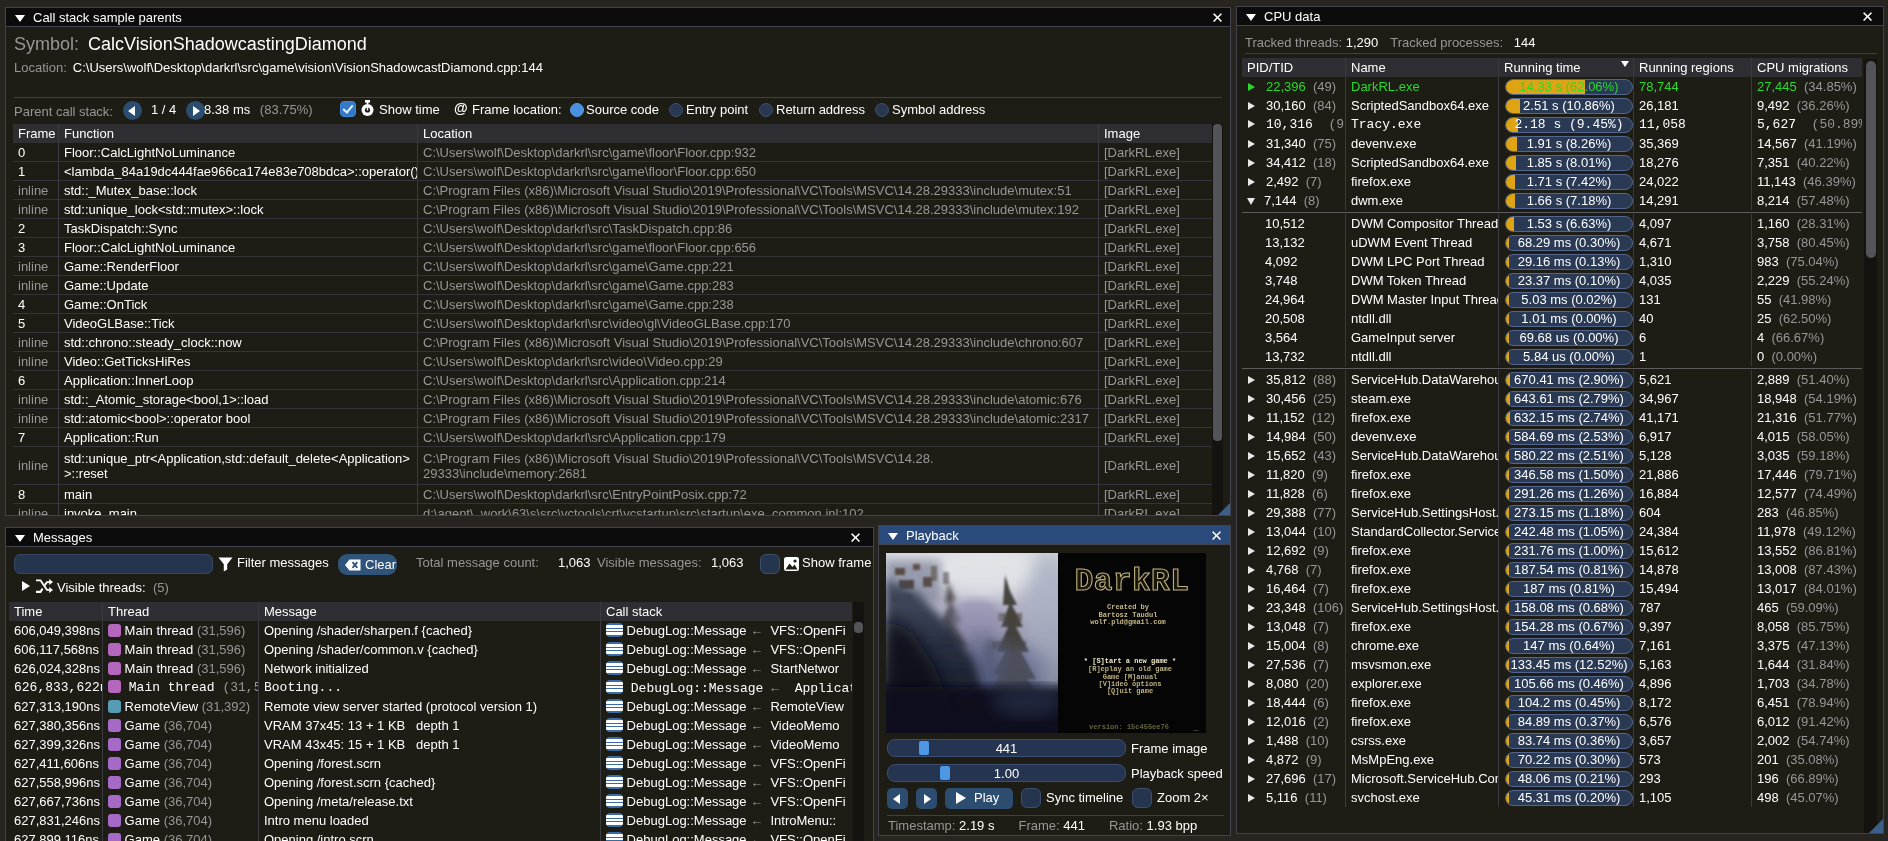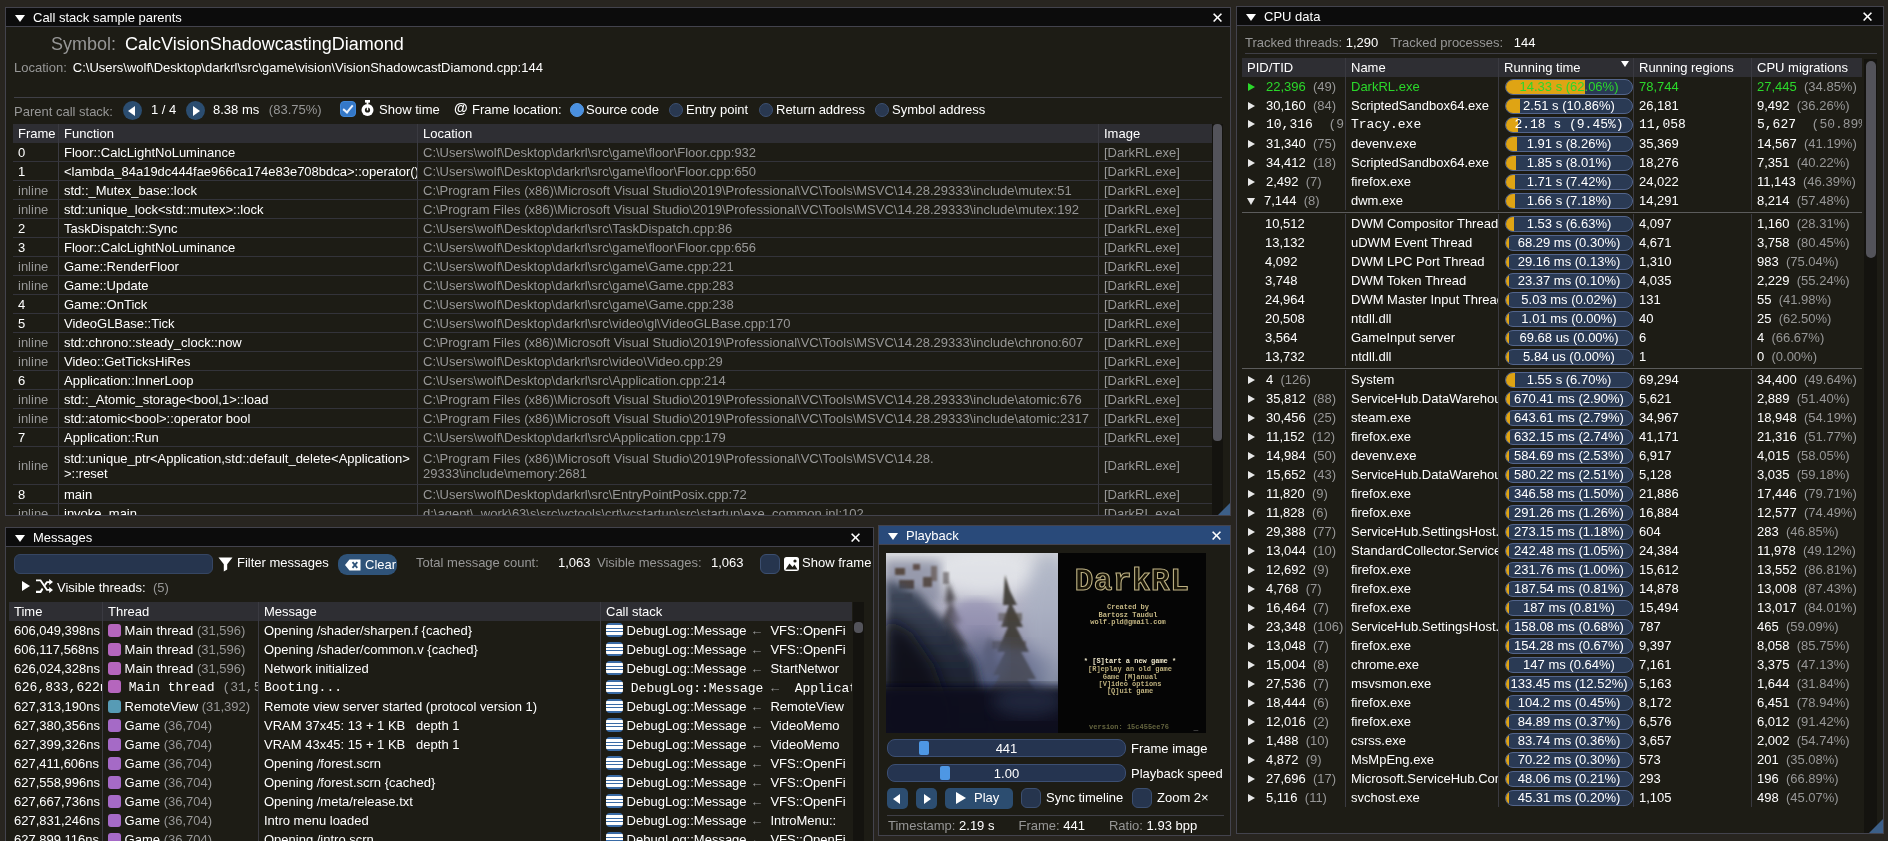--- a/index.html
+++ b/index.html
@@ -48,32 +48,32 @@
 .slider .grab{position:absolute;top:1px;width:10px;height:14px;border-radius:2px;background:#4e97e4;}
 .slider .val{position:absolute;left:0;right:0;top:1px;text-align:center;line-height:15px;color:#fff;}
 .pbtn{position:absolute;background:#2c4d70;border-radius:5px;}
 </style></head><body>
 <div class="win" style="left:5px;top:7px;width:1226px;height:509px;">
 <div class="tb">
       <span class="cap"></span>
       <span class="ttl">Call stack sample parents</span>
       <span class="x" style="right:5px;">✕</span>
     </div>
-<div class="a" style="left:8px;top:26px;font-size:18px;margin-left:37px;"><span class="g">Symbol:</span><span class="w" style="margin-left:9px;">CalcVisionShadowcastingDiamond</span></div>
+<div class="a" style="left:8px;top:26px;font-size:18px;"><span class="g">Symbol:</span><span class="w" style="margin-left:9px;">CalcVisionShadowcastingDiamond</span></div>
 <div class="a" style="left:8px;top:52px;"><span class="g">Location:</span><span class="w" style="margin-left:6px;">C:\Users\wolf\Desktop\darkrl\src\game\vision\VisionShadowcastDiamond.cpp:144</span></div>
 <div class="sepline" style="left:8px;width:1208px;top:89px;"></div>
 <div class="a" style="left:8px;top:94px;height:19px;line-height:19px;"><span class="g">Parent call stack:</span></div>
 <div class="cbtn" style="left:117px;top:93px;">
       <span class="tri-l" style="left:5px;top:4.5px;"></span>
     </div>
 <div class="a" style="left:145px;top:94px;">1 / 4</div>
 <div class="cbtn" style="left:180px;top:93px;">
       <span class="tri-r" style="left:7px;top:4.5px;"></span>
     </div>
-<div class="a" style="left:207px;top:94px;">8.38 ms <span class="g" style="margin-left:6px;">(83.75%)</span></div>
+<div class="a" style="left:198px;top:94px;">8.38 ms <span class="g" style="margin-left:6px;">(83.75%)</span></div>
 <div class="chk on" style="left:334px;top:93px;width:16px;height:16px;"></div>
 <svg class="a" style="left:354px;top:92px;" width="15" height="17" viewBox="0 0 15 17">
 <rect x="5" y="0" width="5" height="2.6" fill="#fff"></rect>
       <rect x="6.6" y="2" width="1.8" height="2" fill="#fff"></rect>
 <circle cx="7.5" cy="10" r="6" fill="#fff"></circle>
       <circle cx="7.5" cy="10" r="2.6" fill="#1d1c15"></circle>
 <rect x="6.8" y="7" width="1.4" height="3.4" fill="#fff"></rect>
     </svg>
 <div class="a" style="left:373px;top:94px;">Show time</div>
 <div class="a" style="left:448px;top:92px;font-weight:bold;font-size:14px;">@</div>
@@ -673,32 +673,20 @@
           </td>
           <td class="vl ">1</td>
           <td class="">0&nbsp; <span class="g">(0.00%)</span></td>
         </tr>
         <tr style="height:4px;">
           <td colspan="5" style="padding:0;">
             <div style="height:1px;background:#5c5c5c;margin-top:1px;"></div>
           </td>
         </tr>
         <tr style="height:19px;">
-          <td class="vl "><span style="display:inline-block;width:0;height:0;border-top:4.5px solid transparent;border-bottom:4.5px solid transparent;border-left:7px solid #e8e8e8;margin:0 11px 0 1px;"></span>4&nbsp; <span class="g">(126)</span></td>
-          <td class="vl ">System</td>
-          <td class="vl">
-            <div class="bar">
-              <div class="f" style="width:9px;"></div>
-              <div class="t" style="">1.55 s (6.70%)</div>
-            </div>
-          </td>
-          <td class="vl ">69,294</td>
-          <td class="">34,400&nbsp; <span class="g">(49.64%)</span></td>
-        </tr>
-        <tr style="height:19px;">
           <td class="vl "><span style="display:inline-block;width:0;height:0;border-top:4.5px solid transparent;border-bottom:4.5px solid transparent;border-left:7px solid #e8e8e8;margin:0 11px 0 1px;"></span>35,812&nbsp; <span class="g">(88)</span></td>
           <td class="vl ">ServiceHub.DataWarehous</td>
           <td class="vl">
             <div class="bar">
               <div class="f" style="width:4px;"></div>
               <div class="t" style="">670.41 ms (2.90%)</div>
             </div>
           </td>
           <td class="vl ">5,621</td>
           <td class="">2,889&nbsp; <span class="g">(51.40%)</span></td>
@@ -875,20 +863,32 @@
           <td class="vl "><span style="display:inline-block;width:0;height:0;border-top:4.5px solid transparent;border-bottom:4.5px solid transparent;border-left:7px solid #e8e8e8;margin:0 11px 0 1px;"></span>27,536&nbsp; <span class="g">(7)</span></td>
           <td class="vl ">msvsmon.exe</td>
           <td class="vl">
             <div class="bar">
               <div class="f" style="width:3px;"></div>
               <div class="t" style="">133.45 ms (12.52%)</div>
             </div>
           </td>
           <td class="vl ">5,163</td>
           <td class="">1,644&nbsp; <span class="g">(31.84%)</span></td>
+        </tr>
+        <tr style="height:19px;">
+          <td class="vl "><span style="display:inline-block;width:0;height:0;border-top:4.5px solid transparent;border-bottom:4.5px solid transparent;border-left:7px solid #e8e8e8;margin:0 11px 0 1px;"></span>8,080&nbsp; <span class="g">(20)</span></td>
+          <td class="vl ">explorer.exe</td>
+          <td class="vl">
+            <div class="bar">
+              <div class="f" style="width:3px;"></div>
+              <div class="t" style="">105.66 ms (0.46%)</div>
+            </div>
+          </td>
+          <td class="vl ">4,896</td>
+          <td class="">1,703&nbsp; <span class="g">(34.78%)</span></td>
         </tr>
         <tr style="height:19px;">
           <td class="vl "><span style="display:inline-block;width:0;height:0;border-top:4.5px solid transparent;border-bottom:4.5px solid transparent;border-left:7px solid #e8e8e8;margin:0 11px 0 1px;"></span>18,444&nbsp; <span class="g">(6)</span></td>
           <td class="vl ">firefox.exe</td>
           <td class="vl">
             <div class="bar">
               <div class="f" style="width:3px;"></div>
               <div class="t" style="">104.2 ms (0.45%)</div>
             </div>
           </td>

